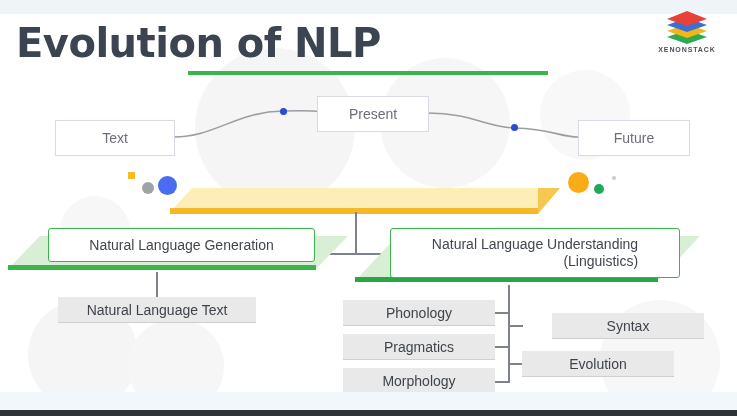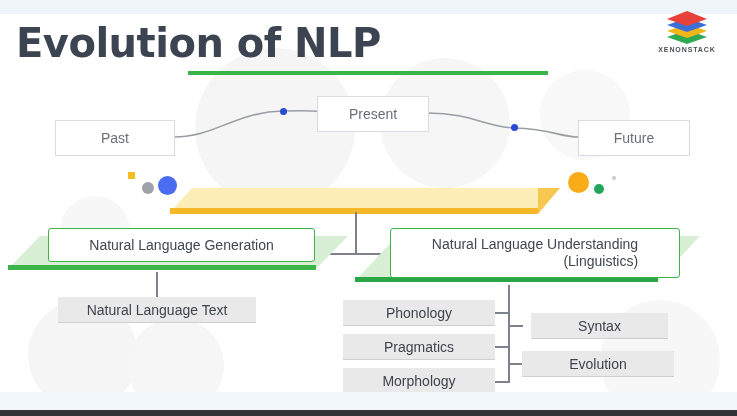--- a/index.html
+++ b/index.html
@@ -92,21 +92,21 @@
   .chip{
     position:absolute;background:#e9e9e9;border-bottom:1px solid #cfcfcf;
     display:flex;align-items:center;justify-content:center;
     color:#3f444c;font-size:14px;
     font-family:"Liberation Sans", sans-serif;
   }
   .chip-nltext{left:58px;top:297px;width:198px;height:25px;}
   .chip-phon{left:343px;top:300px;width:152px;height:25px;}
   .chip-prag{left:343px;top:334px;width:152px;height:25px;}
   .chip-morph{left:343px;top:368px;width:152px;height:25px;}
-  .chip-syn{left:531px;top:313px;width:137px;height:25px;}
+  .chip-syn{left:552px;top:313px;width:152px;height:25px;}
   .chip-sem{left:522px;top:351px;width:152px;height:25px;}
 
   
   .conn{position:absolute;background:#7d828c;}
   .conn-v{width:1.5px;}
   .conn-h{height:1.5px;}
 </style>
 </head>
 <body>
 
@@ -136,21 +136,21 @@
     </div>
     <div class="logo-text">XENONSTACK</div>
   </div>
 
   <svg style="position:absolute;left:0;top:0;width:737px;height:416px;pointer-events:none;">
     <path d="M 174,137 C 215,137 235,112 283,111 C 330,110 320,113 317,113" fill="none" stroke="#9a9da4" stroke-width="1.6"></path>
     <path d="M 428,113 C 470,113 487,127 514,128 C 552,129 560,137 578,137" fill="none" stroke="#9a9da4" stroke-width="1.6"></path>
   </svg>
 
   <div class="tl-box tl-past">
-    <span>Past</span>
+    <span>Text</span>
   </div>
   <div class="tl-box tl-present">
     <span>Present</span>
   </div>
   <div class="tl-box tl-future">
     <span>Future</span>
   </div>
   <div class="tl-dot tl-dot-a"></div>
   <div class="tl-dot tl-dot-b"></div>
 

